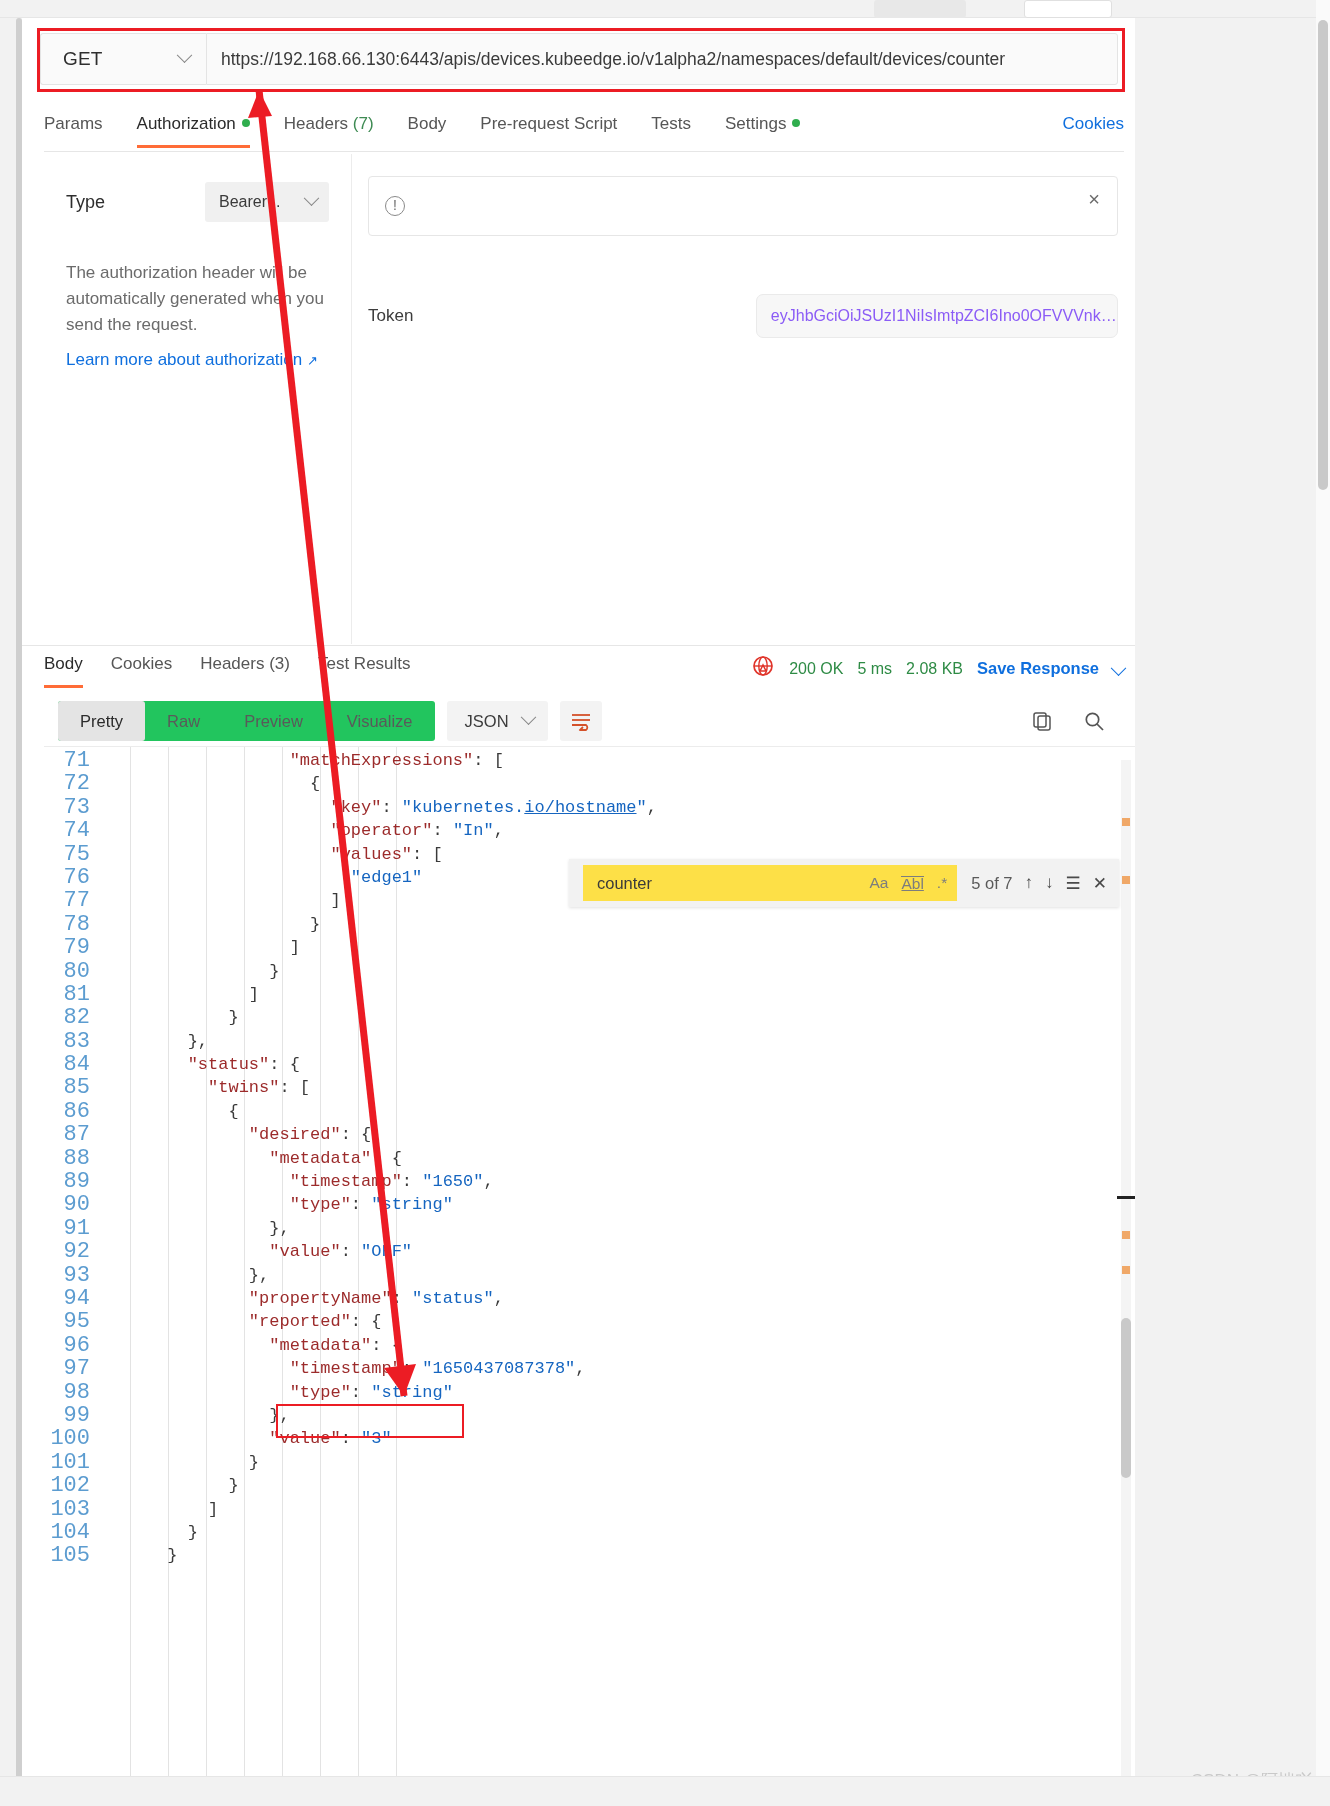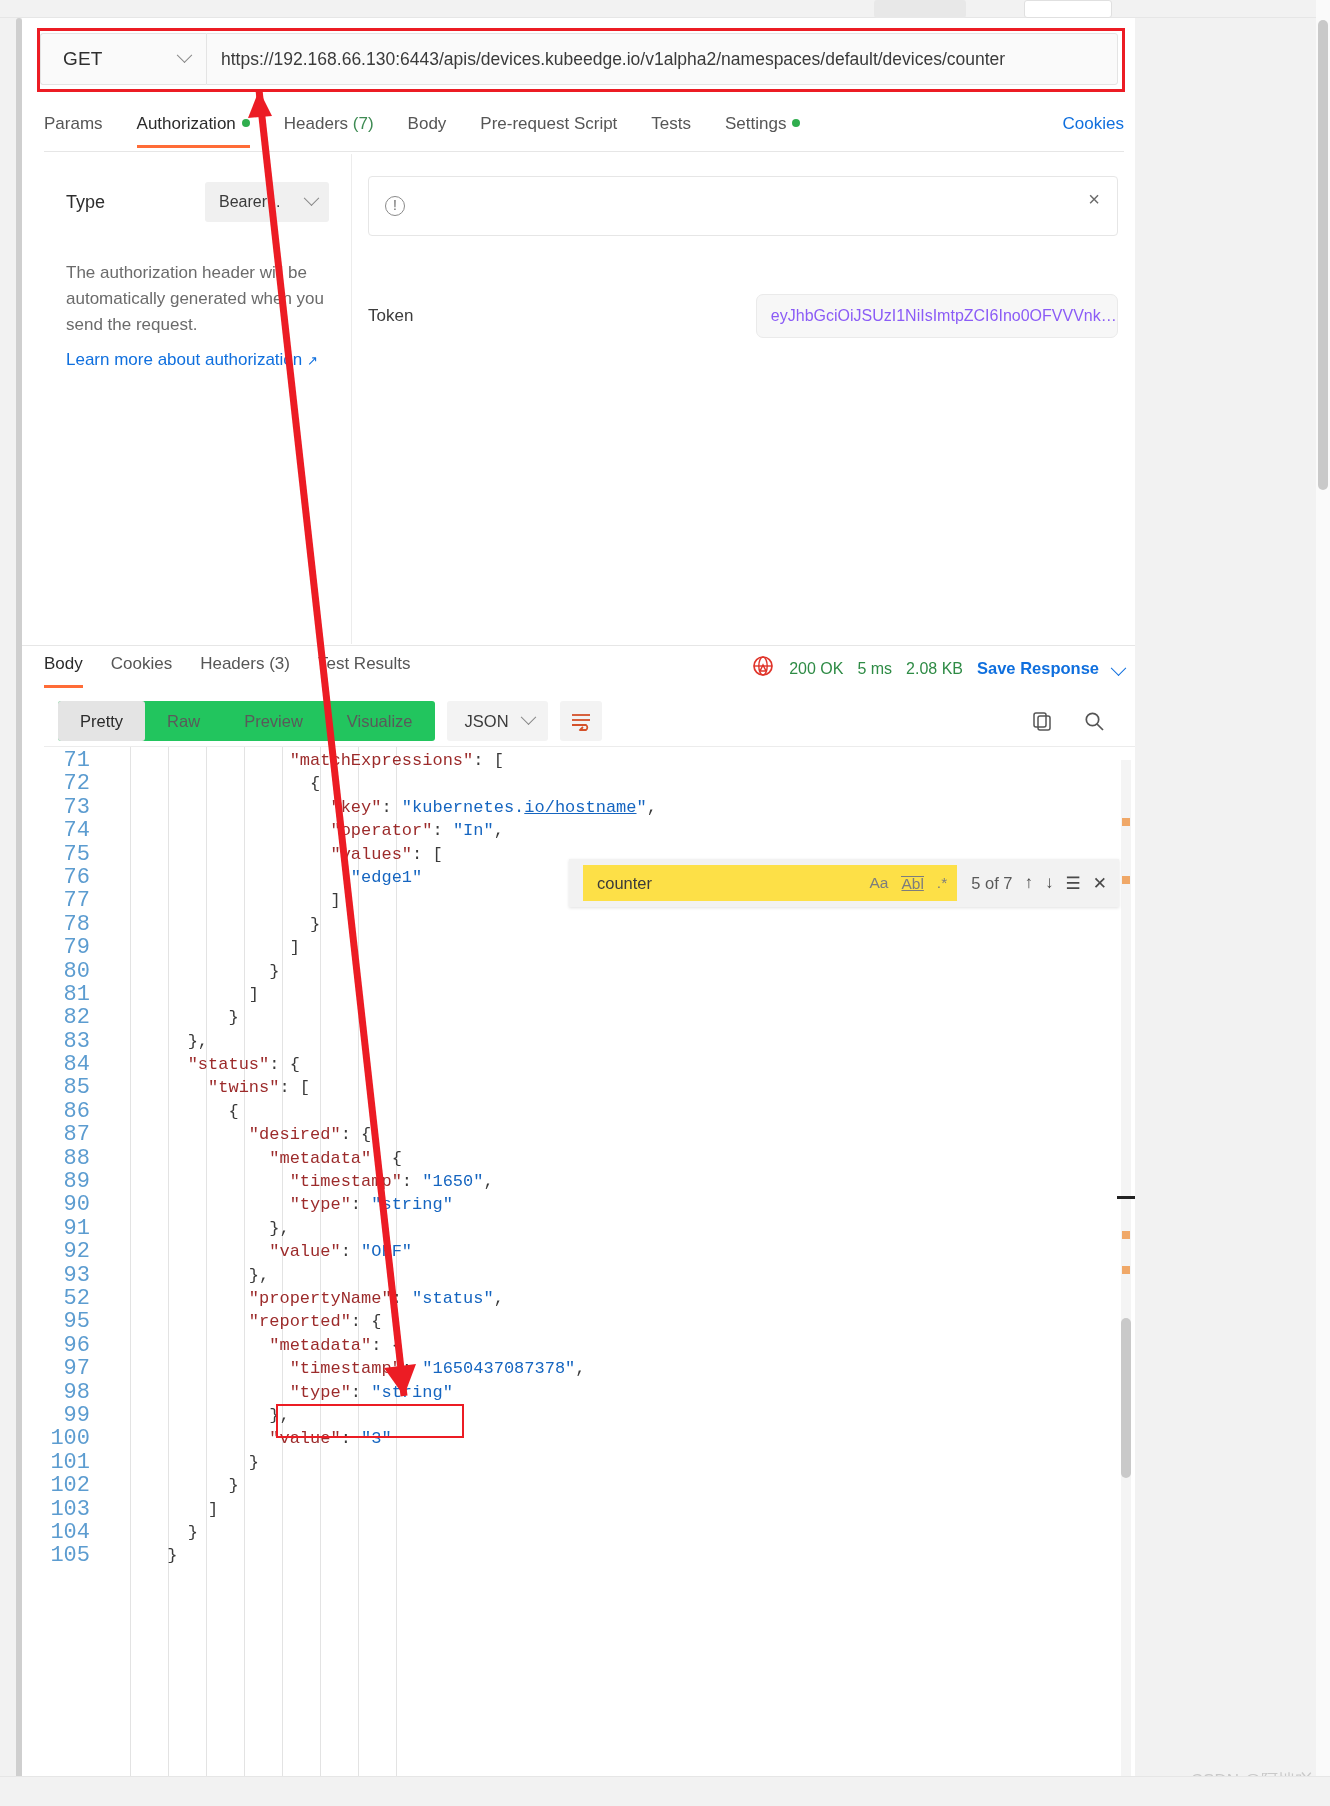--- a/index.html
+++ b/index.html
@@ -519,21 +519,21 @@
           <div class="cl"><div class="ln">84</div><div class="ct">        <span class="k">"status"</span><span class="p">: {</span></div></div>
           <div class="cl"><div class="ln">85</div><div class="ct">          <span class="k">"twins"</span><span class="p">: [</span></div></div>
           <div class="cl"><div class="ln">86</div><div class="ct">            <span class="p">{</span></div></div>
           <div class="cl"><div class="ln">87</div><div class="ct">              <span class="k">"desired"</span><span class="p">: {</span></div></div>
           <div class="cl"><div class="ln">88</div><div class="ct">                <span class="k">"metadata"</span><span class="p">: {</span></div></div>
           <div class="cl"><div class="ln">89</div><div class="ct">                  <span class="k">"timestamp"</span><span class="p">: </span><span class="s">"1650"</span><span class="p">,</span></div></div>
           <div class="cl"><div class="ln">90</div><div class="ct">                  <span class="k">"type"</span><span class="p">: </span><span class="s">"string"</span></div></div>
           <div class="cl"><div class="ln">91</div><div class="ct">                <span class="p">},</span></div></div>
           <div class="cl"><div class="ln">92</div><div class="ct">                <span class="k">"value"</span><span class="p">: </span><span class="s">"OFF"</span></div></div>
           <div class="cl"><div class="ln">93</div><div class="ct">              <span class="p">},</span></div></div>
-          <div class="cl"><div class="ln">52</div><div class="ct">              <span class="k">"propertyName"</span><span class="p">: </span><span class="s">"status"</span><span class="p">,</span></div></div>
+          <div class="cl"><div class="ln">94</div><div class="ct">              <span class="k">"propertyName"</span><span class="p">: </span><span class="s">"status"</span><span class="p">,</span></div></div>
           <div class="cl"><div class="ln">95</div><div class="ct">              <span class="k">"reported"</span><span class="p">: {</span></div></div>
           <div class="cl"><div class="ln">96</div><div class="ct">                <span class="k">"metadata"</span><span class="p">: {</span></div></div>
           <div class="cl"><div class="ln">97</div><div class="ct">                  <span class="k">"timestamp"</span><span class="p">: </span><span class="s">"1650437087378"</span><span class="p">,</span></div></div>
           <div class="cl"><div class="ln">98</div><div class="ct">                  <span class="k">"type"</span><span class="p">: </span><span class="s">"string"</span></div></div>
           <div class="cl"><div class="ln">99</div><div class="ct">                <span class="p">},</span></div></div>
           <div class="cl"><div class="ln">100</div><div class="ct">                <span class="k">"value"</span><span class="p">: </span><span class="s">"3"</span></div></div>
           <div class="cl"><div class="ln">101</div><div class="ct">              <span class="p">}</span></div></div>
           <div class="cl"><div class="ln">102</div><div class="ct">            <span class="p">}</span></div></div>
           <div class="cl"><div class="ln">103</div><div class="ct">          <span class="p">]</span></div></div>
           <div class="cl"><div class="ln">104</div><div class="ct">        <span class="p">}</span></div></div>

